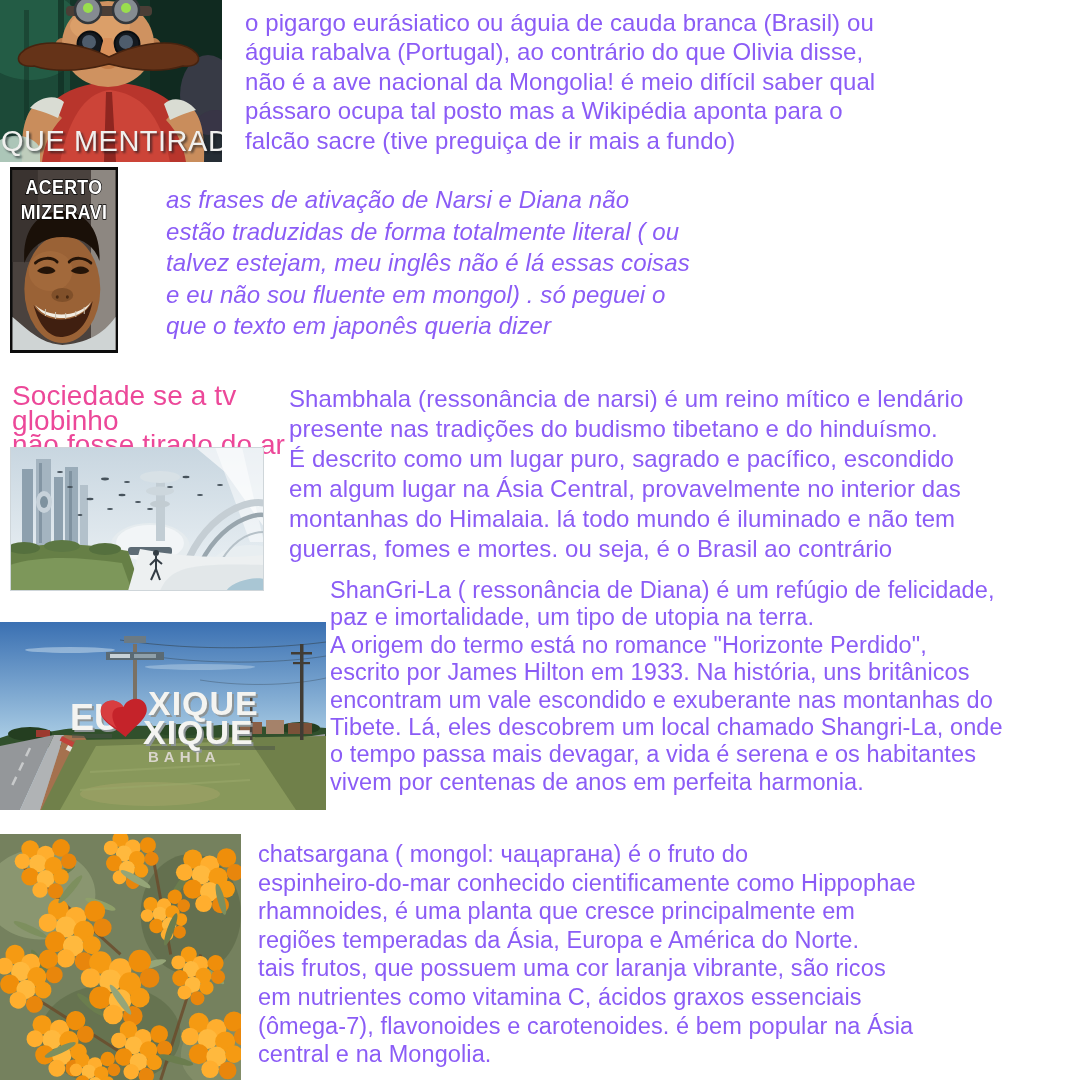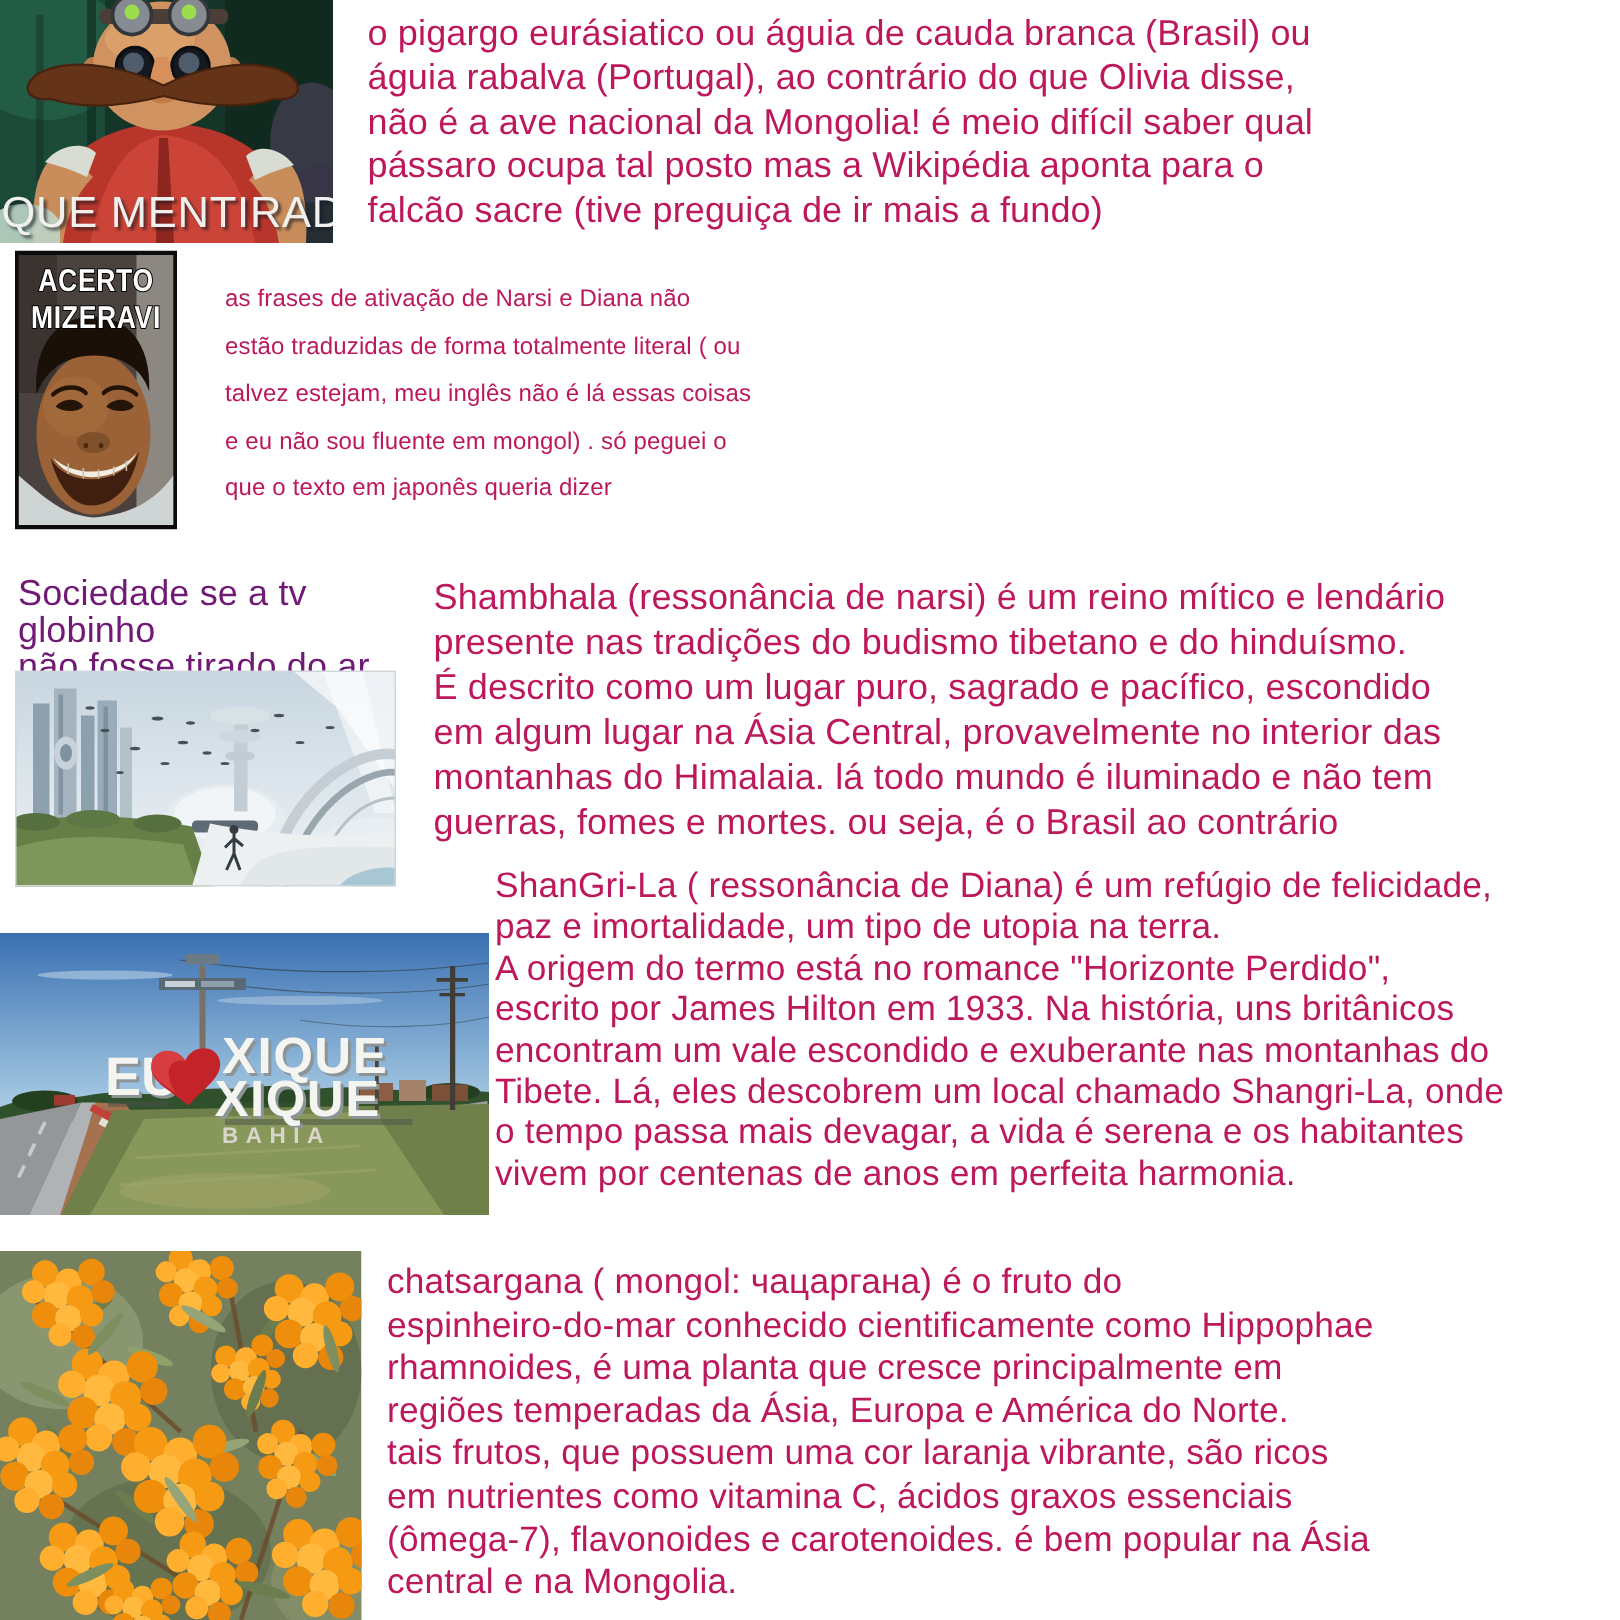--- a/index.html
+++ b/index.html
@@ -1,24 +1,24 @@
 <!DOCTYPE html>
 <html><head>
 <meta charset="utf-8">
 <style>
   * { margin:0; padding:0; box-sizing:border-box; }
   html,body { width:1080px; height:1080px; background:#ffffff; }
   .canvas { position:relative; width:1080px; height:1080px; background:#ffffff; overflow:hidden;
             font-family:"Liberation Sans","DejaVu Sans",sans-serif; color:#1f1f1f; }
   .img { position:absolute; }
   .img svg { display:block; width:100%; height:100%; }
-  .t { position:absolute; white-space:pre-line; color:#be185d; letter-spacing:0.1px; }
+  .t { position:absolute; white-space:pre-line; color:#8b5cf6; letter-spacing:0.1px; }
   .t1 { left:245px; top:8px;   width:835px; font-size:24px;   line-height:29.4px; }
-  .t2 { left:150px; top:184px; width:725px; font-size:16px;   line-height:31.6px; }
-  .cap3 { left:12px; top:384px; width:275px; font-size:24px; line-height:24.5px; color:#701a75; }
+  .t2 { left:166px; top:184px; width:725px; font-size:24px;   line-height:31.6px;font-style:italic; }
+  .cap3 { left:12px; top:384px; width:275px; font-size:28px; line-height:24.5px; color:#ec4899; }
   .t3 { left:289px; top:384px; width:793px; font-size:24px;   line-height:30px; }
   .t4 { left:330px; top:577px; width:752px; font-size:23.5px; line-height:27.4px; }
   .t5 { left:258px; top:840px; width:808px; font-size:23.5px; line-height:28.6px; }
   .eggman  { left:0;    top:0;     width:222px; height:162px; }
   .acerto  { left:10px; top:167px; width:108px; height:186px; }
   .city    { left:10px; top:447px; width:254px; height:144px; }
   .xique   { left:0;    top:622px; width:326px; height:188px; }
   .berries { left:0;    top:834px; width:241px; height:246px; }
   svg text { font-family:"Liberation Sans","DejaVu Sans",sans-serif; }
   .meme-cap-white { filter:drop-shadow(2px 2px 1px rgba(20,25,30,.65)); }

